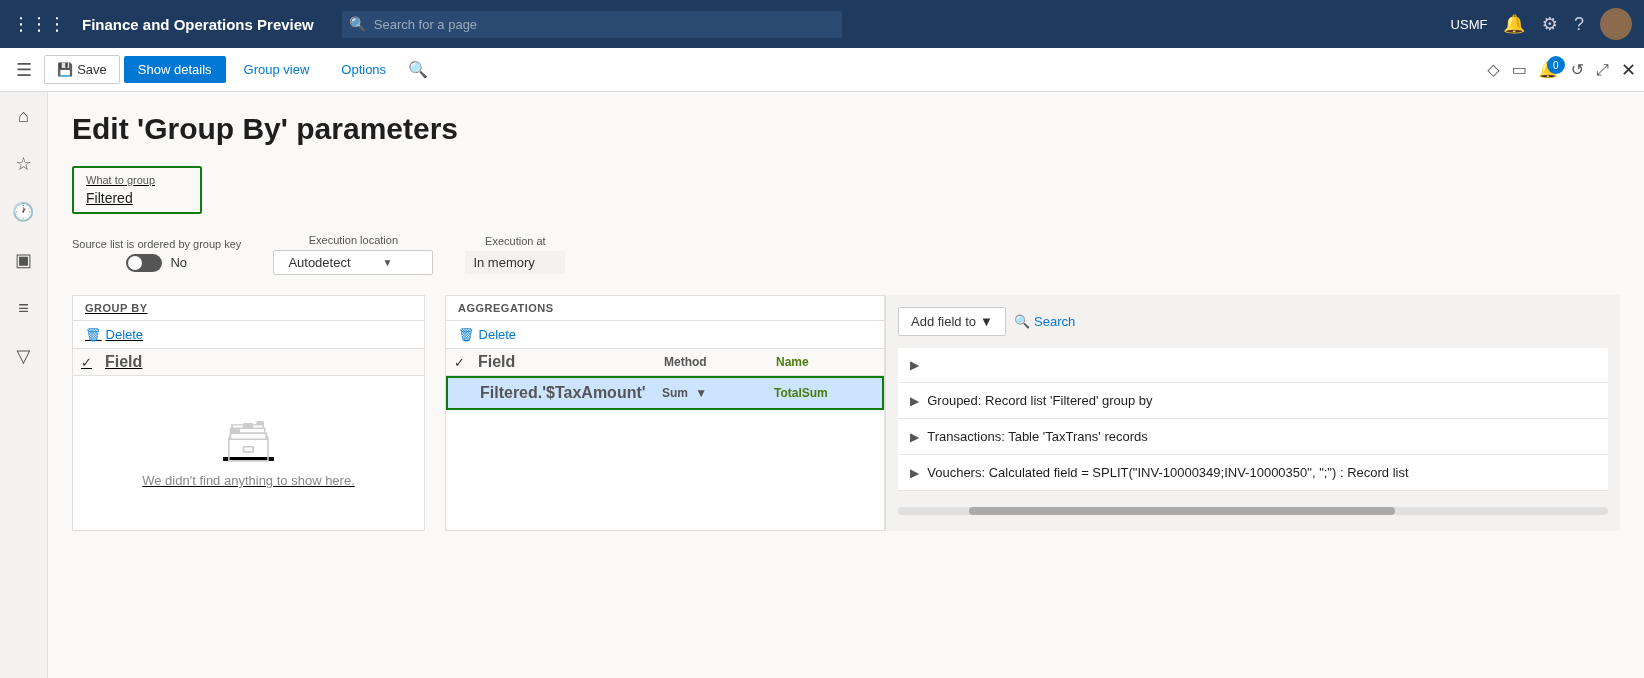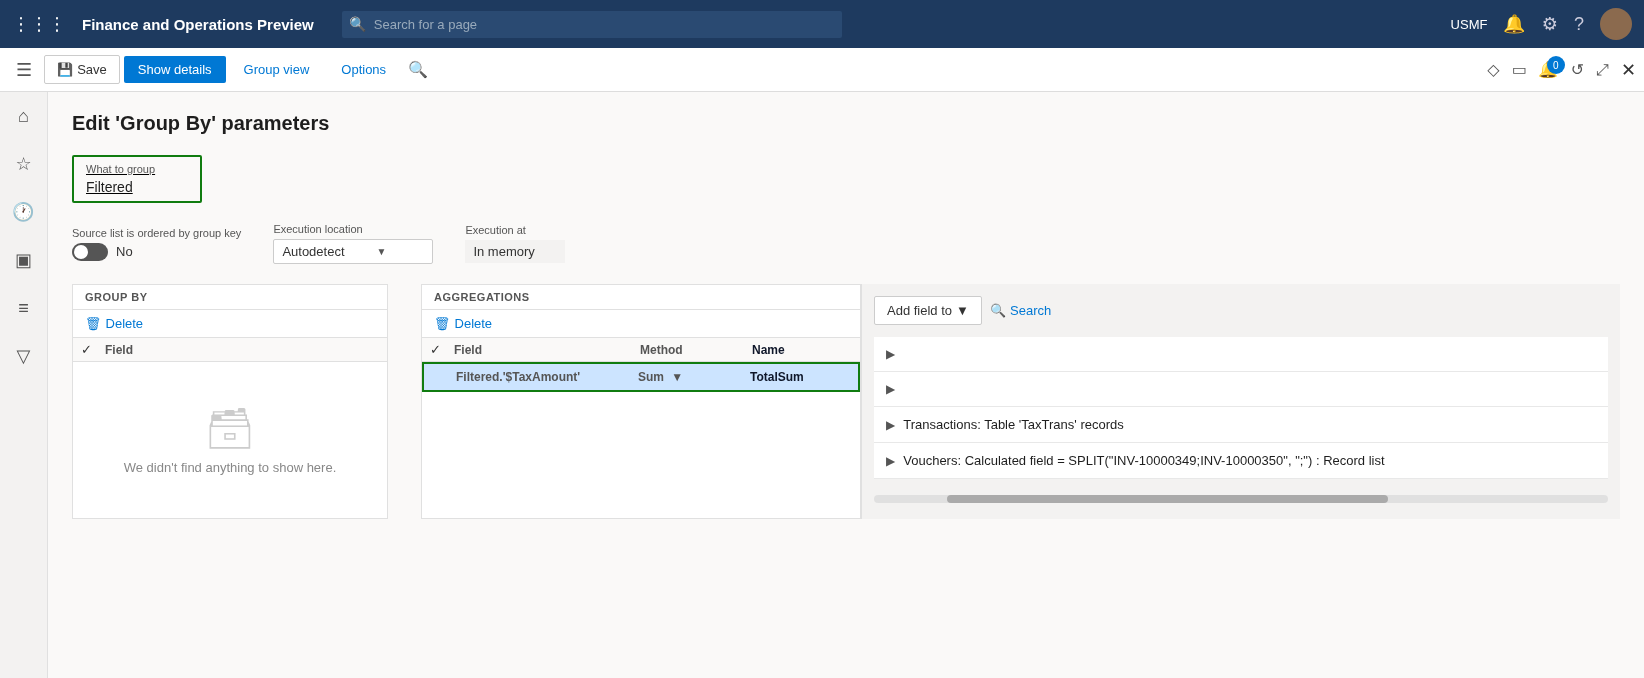--- a/index.html
+++ b/index.html
@@ -148,21 +148,21 @@
       flex-direction: column;
     }
 
     .page-content {
       padding: 20px 24px;
       overflow: auto;
       flex: 1;
     }
 
     .page-title {
-      font-size: 20px;
+      font-size: 30px;
       font-weight: 600;
       color: #1e1e1e;
       margin-bottom: 20px;
     }
 
     
     .what-to-group-box {
       display: inline-block;
       border: 2px solid #107c10;
       border-radius: 2px;
@@ -182,21 +182,21 @@
       font-weight: 500;
     }
 
     
     .settings-row {
       display: flex;
       align-items: center;
       gap: 32px;
       margin-bottom: 20px;
     }
-    .setting-group { display: flex; flex-direction: column; gap: 4px; }
+    .setting-group { display: flex; flex-direction: column; gap: 4px; align-items: center; }
     .setting-label { font-size: 11px; color: #555; }
     .toggle-row { display: flex; align-items: center; gap: 8px; }
     .toggle {
       width: 36px; height: 18px;
       background: #555;
       border-radius: 9px;
       position: relative;
       cursor: pointer;
     }
     .toggle::after {
@@ -206,21 +206,21 @@
       background: white;
       border-radius: 50%;
       top: 2px; left: 2px;
     }
     .toggle-text { font-size: 13px; color: #333; }
 
     .select-dropdown {
       display: flex; align-items: center;
       border: 1px solid #ccc;
       border-radius: 2px;
-      padding: 4px 8px;
+      padding: 4px 14px;
       background: white;
       gap: 32px;
       cursor: pointer;
       min-width: 160px;
     }
     .select-dropdown span { font-size: 13px; color: #333; }
     .select-dropdown .caret { font-size: 10px; color: #555; }
 
     .execution-at-value {
       font-size: 13px;
@@ -268,23 +268,23 @@
     }
 
     .table-header-row {
       display: flex;
       align-items: center;
       background: #faf9f8;
       border-bottom: 1px solid #e0e0e0;
       padding: 4px 8px;
     }
     .col-check { width: 24px; color: #333; font-size: 13px; }
-    .col-field { flex: 1; font-size: 12px; color: #555; font-weight: 600; }
+    .col-field { flex: 1; font-size: 16px; color: #555; font-weight: 600; }
     .col-method { width: 112px; font-size: 12px; color: #555; font-weight: 600; }
-    .col-name { width: 100px; font-size: 12px; color: #0f172a; font-weight: 600; }
+    .col-name { width: 100px; font-size: 12px; color: #4d7c0f; font-weight: 600; }
 
     .table-data-row {
       display: flex;
       align-items: center;
       padding: 6px 8px;
       border-bottom: 1px solid #e0e0e0;
       background: #cce4ff;
       border: 2px solid #107c10;
     }
     .empty-state {
@@ -464,21 +464,21 @@
         </div>
         <div class="setting-group">
           <div class="setting-label">Execution at</div>
           <div class="execution-at-value">In memory</div>
         </div>
       </div>
 
       
       <div class="columns-row">
 
-        <div class="panel" style="width: 316px; margin-right: 33px;">
+        <div class="panel" style="width: 353px; margin-right: 20px; text-decoration: underline;">
           <div class="panel-header">GROUP BY</div>
           <div class="panel-actions">
             <button class="btn-delete">
               <span>🗑</span>
               <span>Delete</span>
             </button>
           </div>
           <div class="table-header-row">
             <span class="col-check">✓</span>
             <span class="col-field">Field</span>
@@ -524,20 +524,21 @@
               <span>🔍</span>
               <span>Search</span>
             </button>
           </div>
           <div class="field-list">
             <div class="field-item">
               <span class="field-item-arrow">▶</span>
             </div>
             <div class="field-item">
               <span class="field-item-arrow">▶</span>
+              <span class="field-item-text">Grouped: Record list 'Filtered' group by</span>
             </div>
             <div class="field-item">
               <span class="field-item-arrow">▶</span>
               <span class="field-item-text">Transactions: Table 'TaxTrans' records</span>
             </div>
             <div class="field-item">
               <span class="field-item-arrow">▶</span>
               <span class="field-item-text">Vouchers: Calculated field = SPLIT("INV-10000349;INV-10000350", ";") : Record list</span>
             </div>
           </div>

